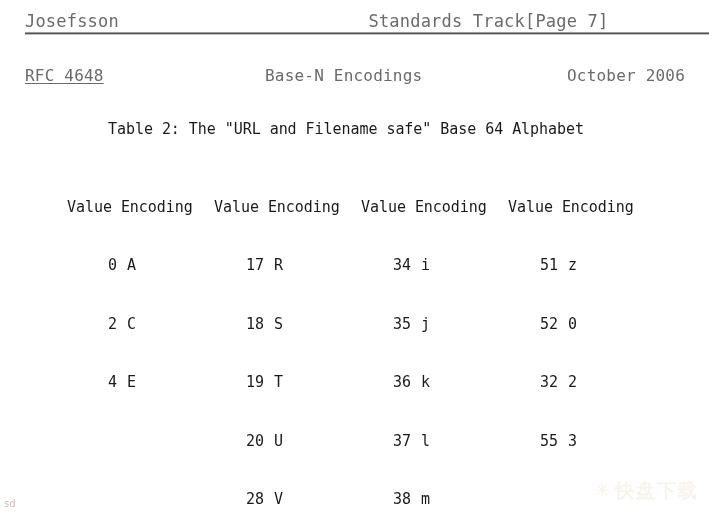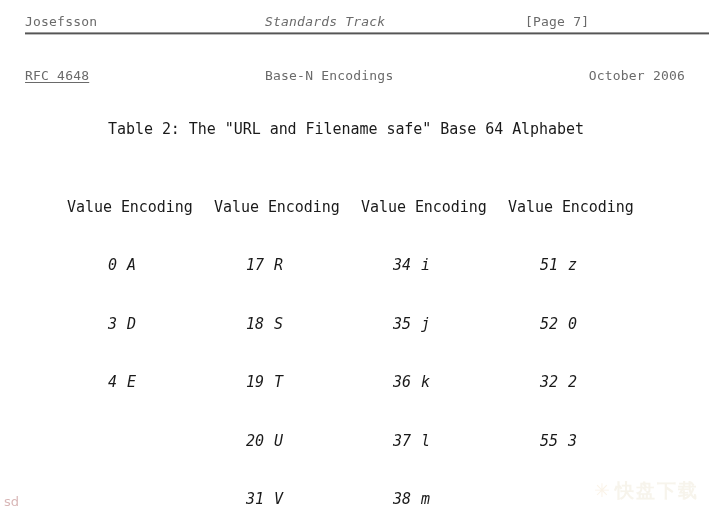--- a/index.html
+++ b/index.html
@@ -19,47 +19,47 @@
   
   #page-header {
     position: absolute;
     left: 25px;
     top: 10px;
     width: 660px;
     height: 22px;
     display: flex;
     align-items: center;
     font-family: "DejaVu Sans Mono", "Liberation Mono", monospace;
-    font-size: 13px;
+    font-size: 17px;
     color: #6a6a6a;
     letter-spacing: 0.2px;
   }
   #page-header .hdr-left   { flex: 0 0 240px; text-align: left; }
-  #page-header .hdr-center { flex: 1 1 auto;  text-align: left; font-style: italic; }
+  #page-header .hdr-center { flex: 1 1 auto;  text-align: right; }
   #page-header .hdr-right  { flex: 0 0 160px; text-align: left; }
 
   #header-rule {
     position: absolute;
     left: 25px;
     top: 32px;
     width: 684px;
     height: 3px;
     background: linear-gradient(to bottom, #9a9a9a 0 1px, #555555 1px 2px, #bdbdbd 2px 3px);
   }
 
   
   #rfc-header {
     position: absolute;
     left: 25px;
     top: 64px;
     width: 660px;
     height: 22px;
     display: flex;
     align-items: center;
-    font-size: 13px;
+    font-size: 16px;
     color: #6a6a6a;
     letter-spacing: 0.2px;
   }
   #rfc-header .hdr-left   { flex: 0 0 240px; text-align: left; }
   #rfc-header .hdr-center { flex: 1 1 auto;  text-align: left; }
   #rfc-header .hdr-right  { flex: 0 0 180px; text-align: right; }
   #rfc-link {
     color: #6a6a6a;
     text-decoration: underline;
     text-underline-offset: 2px;
@@ -95,21 +95,21 @@
     font-size: 15px;
     line-height: 19.5px;
     letter-spacing: -0.05px;
   }
   .tcol-1 { width: 147px; }
   .tcol-2 { width: 147px; }
   .tcol-3 { width: 147px; }
   .tcol-4 { width: 190px; }
 
   .thead { display: block; }
-  .trow  { display: block; font-style: italic; }
+  .trow  { display: block; }
   .tval  { display: inline-block; width: 50px; text-align: right; }
   .tenc  { display: inline-block; padding-left: 10px; }
 
   
   #watermark {
     position: absolute;
     right: 10px;
     bottom: 8px;
     font-family: "DejaVu Sans", "Liberation Sans", sans-serif;
     font-size: 19px;
@@ -119,21 +119,21 @@
     user-select: none;
     white-space: nowrap;
   }
   #watermark .wm-mark { color: #faf3e8; margin-right: 3px; }
 
   #corner-artifact {
     position: absolute;
     left: 4px;
     bottom: 3px;
     font-family: "DejaVu Sans", "Liberation Sans", sans-serif;
-    font-size: 13px;
+    font-size: 10px;
     color: #d9b7b7;
     user-select: none;
   }
 </style>
 </head>
 <body>
 
 <div id="page-header">
   <span class="hdr-left">Josefsson</span>
   <span class="hdr-center">Standards Track</span>
@@ -149,21 +149,21 @@
 
 <div id="table-block">
 
   <div id="table-title">Table 2: The "URL and Filename safe" Base 64 Alphabet</div>
 
   <div id="table-grid">
 
     <div class="tcol tcol-1">
       <span class="thead">Value Encoding</span>
       <span class="trow"><span class="tval">0</span><span class="tenc">A</span></span>
-      <span class="trow"><span class="tval">3</span><span class="tenc">D</span></span>
+      <span class="trow"><span class="tval">2</span><span class="tenc">C</span></span>
       <span class="trow"><span class="tval">4</span><span class="tenc">E</span></span>
       
       
       
       
       
       
       
       
       
@@ -171,21 +171,21 @@
       
       
     </div>
 
     <div class="tcol tcol-2">
       <span class="thead">Value Encoding</span>
       <span class="trow"><span class="tval">17</span><span class="tenc">R</span></span>
       <span class="trow"><span class="tval">18</span><span class="tenc">S</span></span>
       <span class="trow"><span class="tval">19</span><span class="tenc">T</span></span>
       <span class="trow"><span class="tval">20</span><span class="tenc">U</span></span>
-      <span class="trow"><span class="tval">31</span><span class="tenc">V</span></span>
+      <span class="trow"><span class="tval">28</span><span class="tenc">V</span></span>
       
       
       
       
       
       
       
       
       
       

